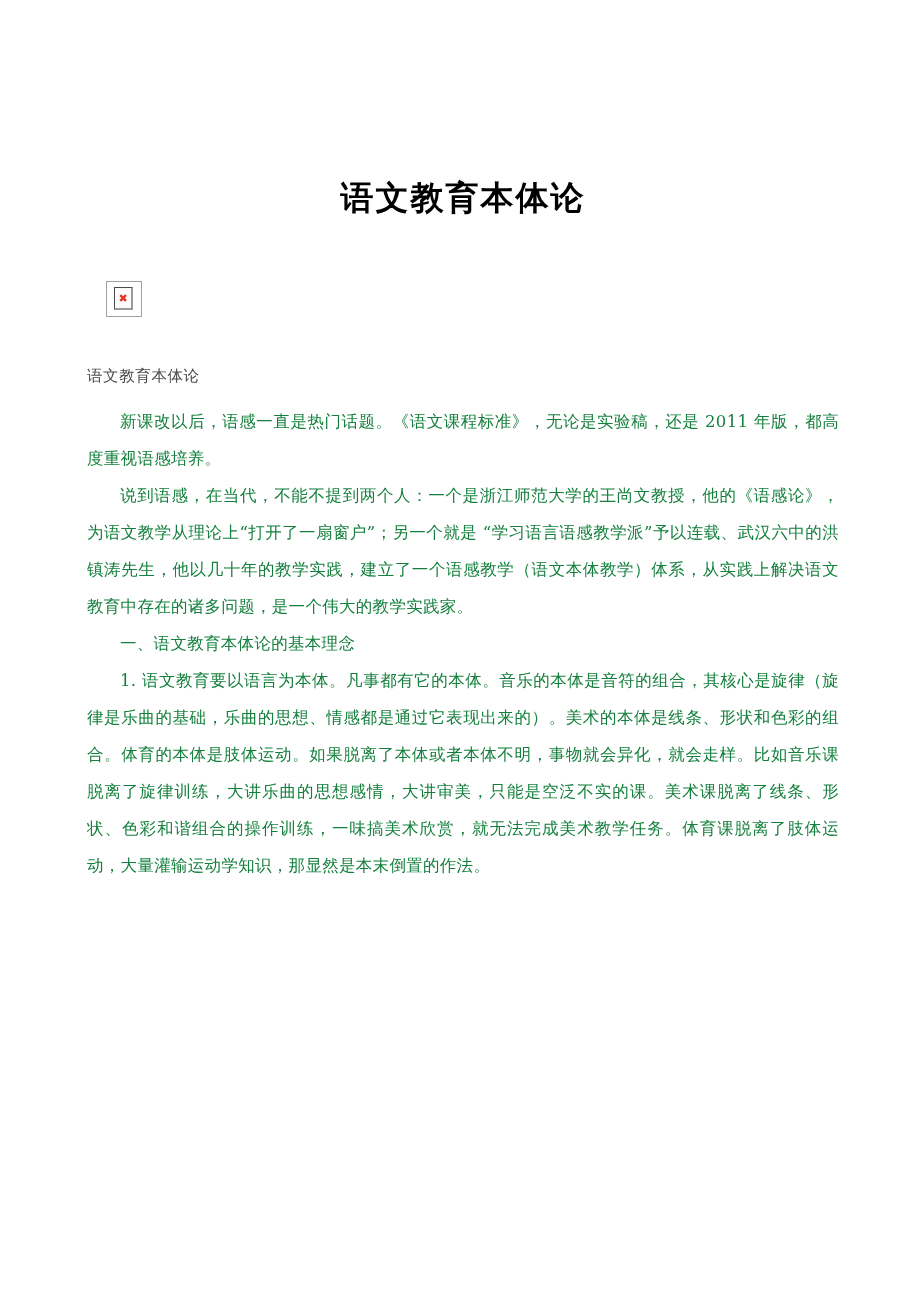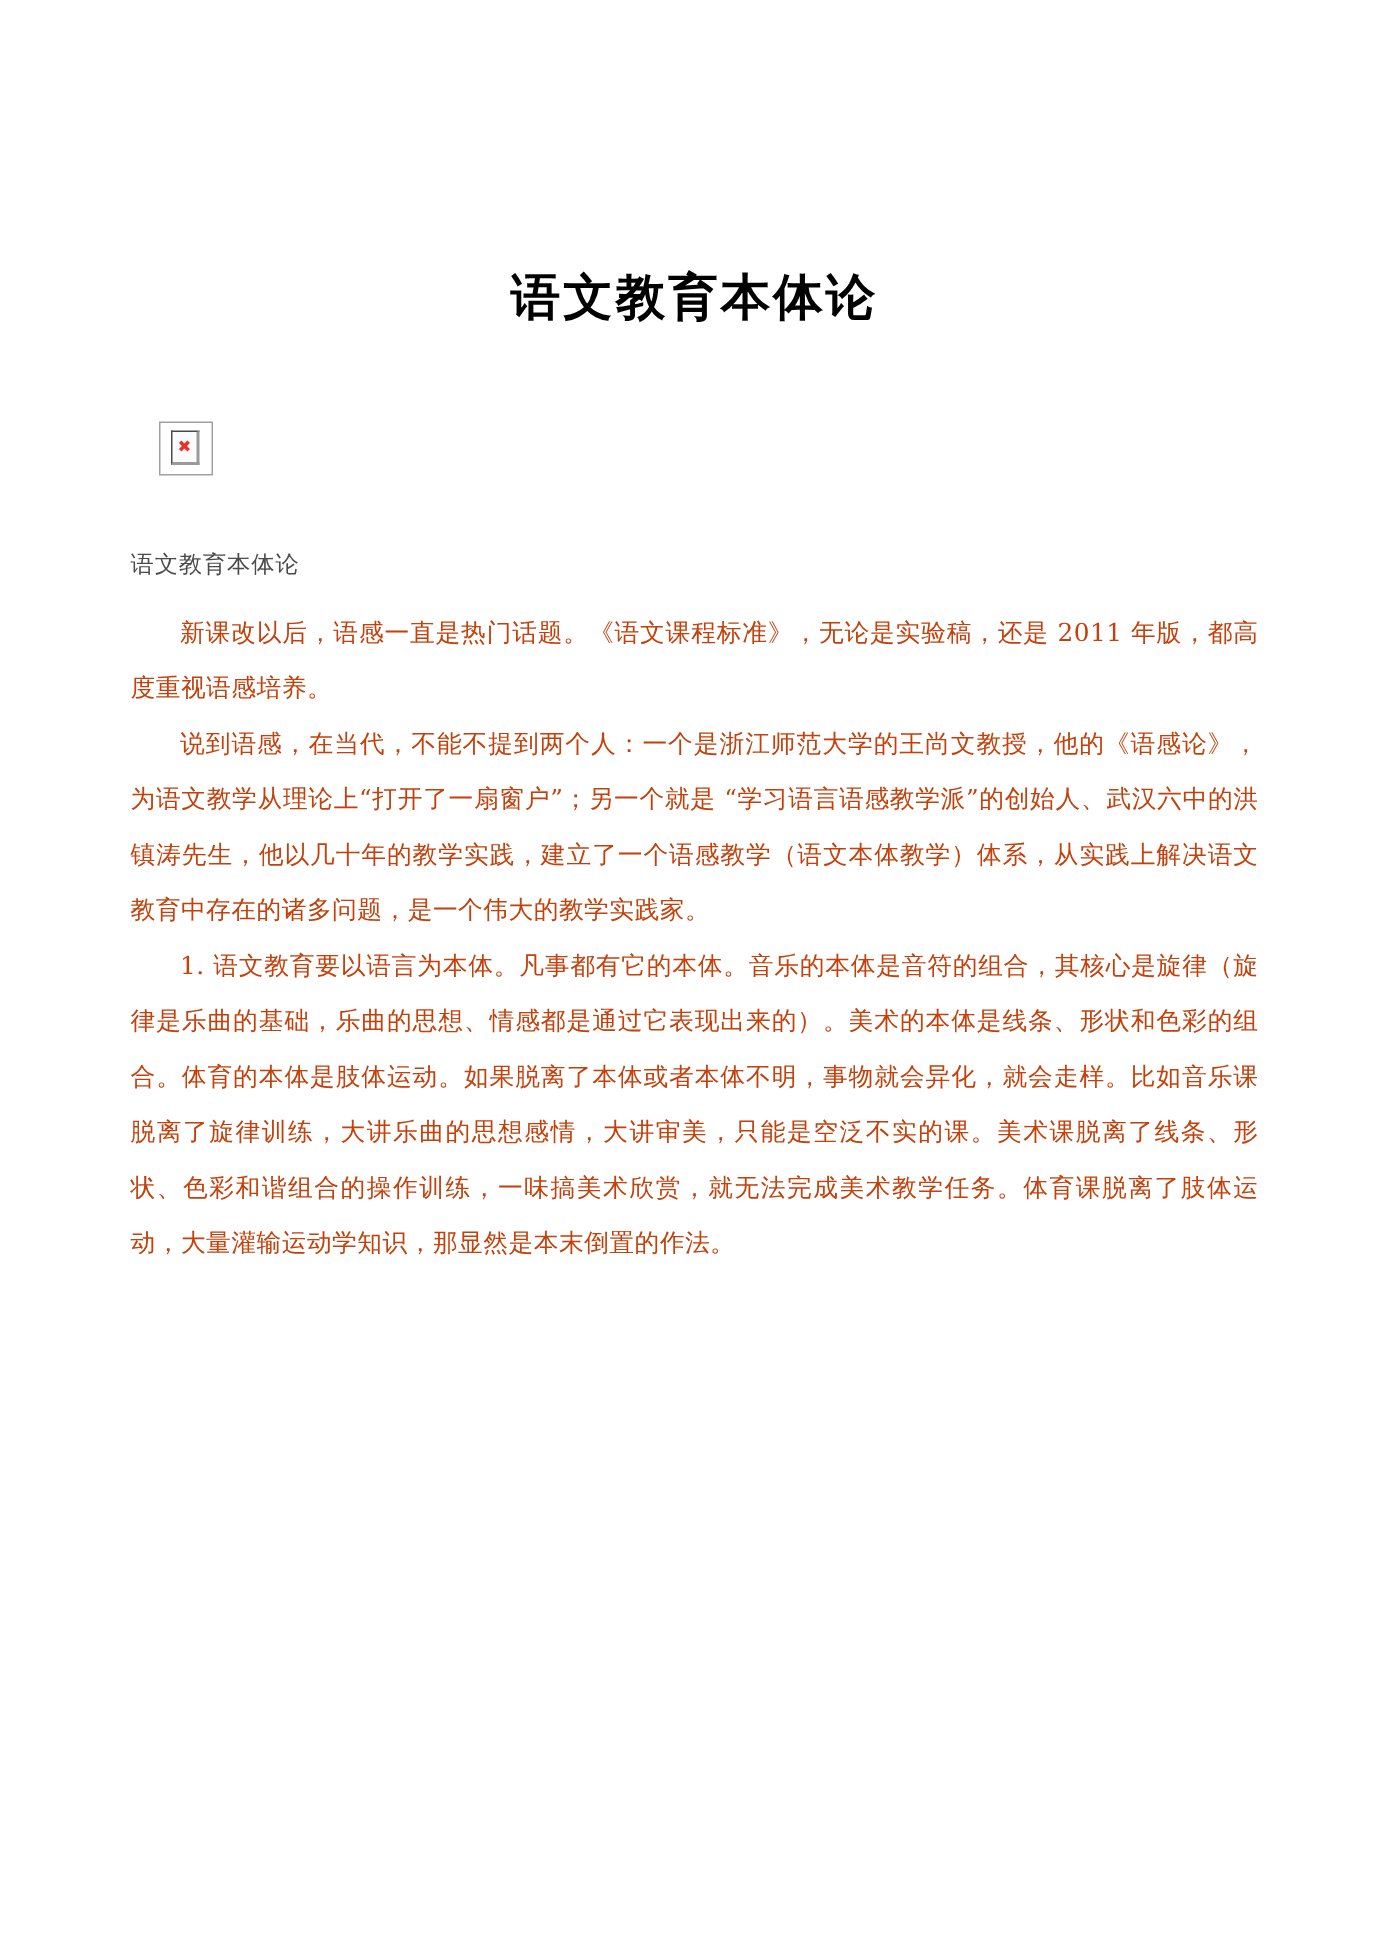--- a/index.html
+++ b/index.html
@@ -100,21 +100,21 @@
   }
 
   
   .body-text {
     padding-top: 16px;
   }
   .para {
     margin: 0;
     font-size: 16.5px;
     line-height: 37px;
-    color: #c2410c;
+    color: #15803d;
     text-align: justify;
     text-justify: inter-character;
     letter-spacing: 0.3px;
     word-break: break-all;
   }
   .para.indent {
     text-indent: 2em;
   }
   .para.heading {
     text-indent: 2em;
@@ -133,18 +133,19 @@
         <span class="inner-frame">
           <span class="x-mark">✖</span>
         </span>
       </span>
     </div>
 
     <p class="sub-line">语文教育本体论</p>
 
     <div class="body-text">
       <p class="para indent">新课改以后，语感一直是热门话题。《语文课程标准》，无论是实验稿，还是 2011 年版，都高度重视语感培养。</p>
-      <p class="para indent">说到语感，在当代，不能不提到两个人：一个是浙江师范大学的王尚文教授，他的《语感论》，为语文教学从理论上“打开了一扇窗户”；另一个就是 “学习语言语感教学派”的创始人、武汉六中的洪镇涛先生，他以几十年的教学实践，建立了一个语感教学（语文本体教学）体系，从实践上解决语文教育中存在的诸多问题，是一个伟大的教学实践家。</p>
+      <p class="para indent">说到语感，在当代，不能不提到两个人：一个是浙江师范大学的王尚文教授，他的《语感论》，为语文教学从理论上“打开了一扇窗户”；另一个就是 “学习语言语感教学派”予以连载、武汉六中的洪镇涛先生，他以几十年的教学实践，建立了一个语感教学（语文本体教学）体系，从实践上解决语文教育中存在的诸多问题，是一个伟大的教学实践家。</p>
+      <p class="para heading">一、语文教育本体论的基本理念</p>
       <p class="para indent">1. 语文教育要以语言为本体。凡事都有它的本体。音乐的本体是音符的组合，其核心是旋律（旋律是乐曲的基础，乐曲的思想、情感都是通过它表现出来的）。美术的本体是线条、形状和色彩的组合。体育的本体是肢体运动。如果脱离了本体或者本体不明，事物就会异化，就会走样。比如音乐课脱离了旋律训练，大讲乐曲的思想感情，大讲审美，只能是空泛不实的课。美术课脱离了线条、形状、色彩和谐组合的操作训练，一味搞美术欣赏，就无法完成美术教学任务。体育课脱离了肢体运动，大量灌输运动学知识，那显然是本末倒置的作法。</p>
     </div>
 
   </div>
 </div>
 
 </body></html>

